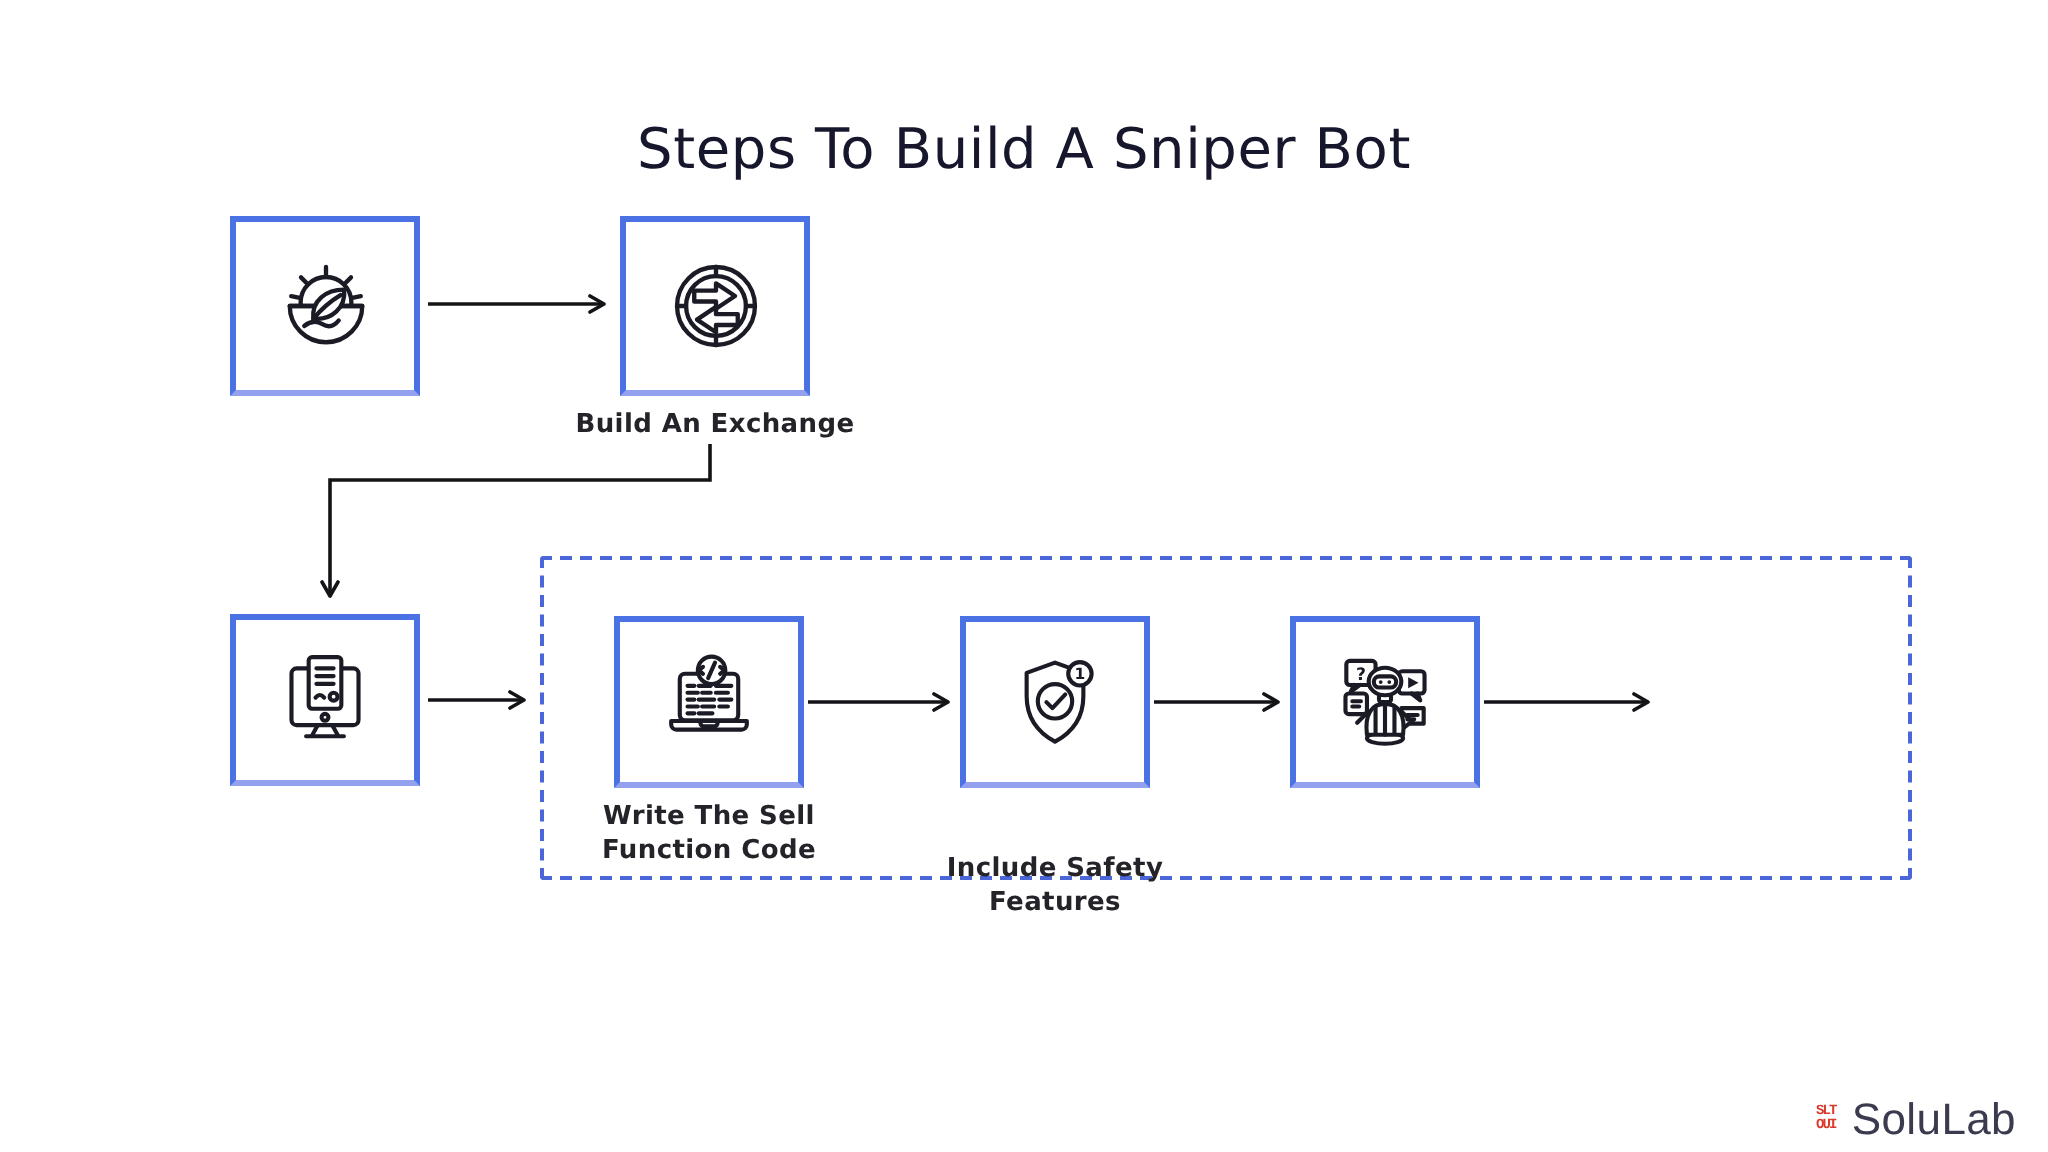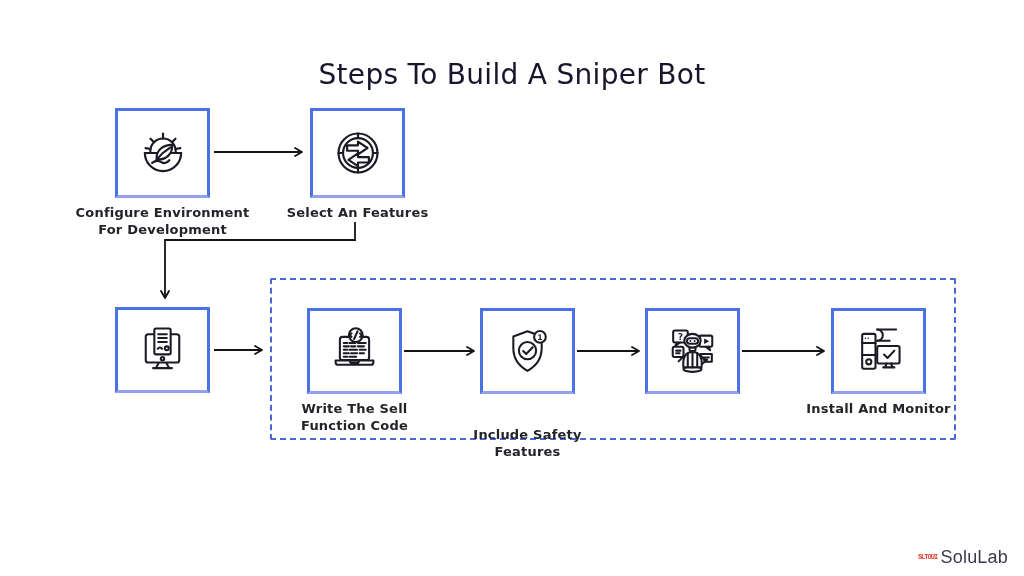--- a/index.html
+++ b/index.html
@@ -43,26 +43,26 @@
   .s2{left:310px;top:108px;} .s2 .label{width:210px;}
   .s3{left:115px;top:307px;} .s3 .label{width:175px;}
   .s4{left:307px;top:308px;} .s4 .label{width:135px;}
   .s5{left:480px;top:308px;} .s5 .label{width:135px;margin-top:26px;}
   .s6{left:645px;top:308px;} .s6 .label{width:160px;}
   .s7{left:831px;top:308px;} .s7 .label{width:200px;}
   .logo{
     position:absolute;right:16px;top:547px;display:flex;align-items:center;gap:4px;
   }
   .logo-mark{
-    width:18px;height:18px;display:flex;flex-direction:row;align-items:center;justify-content:center;
+    width:18px;height:18px;display:flex;flex-direction:column;align-items:center;justify-content:center;
     color:var(--logo-red);font-family:"Liberation Mono",monospace;
     font-size:7px;font-weight:700;line-height:7px;letter-spacing:-1px;
   }
   .logo-text{
-    font-family:"Liberation Sans",sans-serif;font-size:18px;font-weight:500;
+    font-family:"Liberation Sans",sans-serif;font-size:22px;font-weight:500;
     color:var(--logo-text-color);letter-spacing:.2px;
   }
   svg .ink{fill:none;stroke:currentColor;stroke-width:2.4;stroke-linecap:round;stroke-linejoin:round;}
   svg .inkf{fill:#fff;stroke:currentColor;stroke-width:2.4;stroke-linecap:round;stroke-linejoin:round;}
   svg .solid{fill:currentColor;stroke:none;}
   svg text{font-family:"DejaVu Sans",sans-serif;font-weight:700;fill:currentColor;}
   .conn{fill:none;stroke:var(--arrow-color);stroke-width:1.8;}
 </style>
 </head>
 <body>
@@ -92,34 +92,33 @@
       <svg viewBox="0 0 64 64">
         <path class="ink" d="M32,16 V10.5 M41.9,20.1 L45.8,16.2 M22.1,20.1 L18.2,16.2 M45.8,27.6 L51.2,26.6 M18.2,27.6 L12.8,26.6"></path>
         <circle class="ink" cx="32" cy="30" r="14"></circle>
         <path class="inkf" d="M12,32 A20,20 0 0 0 52,32 Z"></path>
         <path class="ink" d="M12,32 H52"></path>
         <path class="ink" d="M20,43 q5,-4 10,-1 q5,3 9,-2"></path>
         <path class="inkf" d="M25,39 C24,29 32,23 42,23 C43,33 35,40 25,39 Z"></path>
         <path class="ink" d="M25,39 C30,33 35,29 40,26"></path>
       </svg>
     </div>
-    <div class="label">Configure Environment For Development</div>
   </div>
 
   <div class="step s2">
     <div class="icon-box">
       <svg viewBox="0 0 64 64">
         <circle class="ink" cx="32" cy="32" r="21.5"></circle>
         <circle class="ink" cx="32" cy="32" r="16.5"></circle>
         <path class="ink" d="M32,10.5 V15.5 M32,48.5 V53.5 M10.5,32 H15.5 M48.5,32 H53.5"></path>
         <path class="inkf" d="M20,23.5 H32 V19.5 L42.5,26.5 L32,33.5 V29.5 H20 Z"></path>
         <path class="inkf" d="M44,36.5 H32 V32.5 L21.5,39.5 L32,46.5 V42.5 H44 Z"></path>
       </svg>
     </div>
-    <div class="label">Select An Features</div>
+    <div class="label">Build An Exchange</div>
   </div>
 
   <div class="step s3 r2">
     <div class="icon-box">
       <svg viewBox="0 0 64 64">
         <rect class="ink" x="12.5" y="13" width="39" height="33" rx="3"></rect>
         <path class="ink" d="M27.5,46.5 L24.5,52 M36.5,46.5 L39.5,52 M21,52.5 H43"></path>
         <rect class="inkf" x="22.5" y="6.5" width="19" height="30" rx="2"></rect>
         <path class="ink" d="M27,13 H37 M27,17.5 H37 M27,22 H37 M26.5,30 q2.5,-3 5,0"></path>
         <circle class="ink" cx="37" cy="29.5" r="2.3"></circle>
@@ -176,37 +175,20 @@
           <rect class="inkf" x="28.5" y="27" width="7" height="4.5" rx="1.5"></rect>
           <ellipse class="inkf" cx="32" cy="19.5" rx="9.5" ry="8"></ellipse>
           <rect class="inkf" x="25.5" y="16.5" width="13" height="6.5" rx="3.2"></rect>
           <circle class="solid" cx="29.5" cy="19.8" r="1.1"></circle>
           <circle class="solid" cx="34.5" cy="19.8" r="1.1"></circle>
         </g>
       </svg>
     </div>
   </div>
 
-  <div class="step s7 r2">
-    <div class="icon-box">
-      <svg viewBox="0 0 64 64">
-        <rect class="inkf" x="13" y="11.5" width="15.5" height="40.5" rx="2"></rect>
-        <path class="ink" d="M13,22 H28.5 M13,36 H28.5"></path>
-        <circle class="solid" cx="16.8" cy="16.5" r="0.9"></circle>
-        <circle class="solid" cx="20.2" cy="16.5" r="0.9"></circle>
-        <circle class="ink" cx="20.7" cy="44" r="3"></circle>
-        <path class="inkf" d="M30.5,6.5 A6.5,6.5 0 1 1 30.5,19.5"></path>
-        <path class="ink" d="M30.5,6.5 H52.5 M30.5,19.5 H45"></path>
-        <rect class="inkf" x="30.5" y="25.5" width="26" height="20.5" rx="2"></rect>
-        <path class="ink" d="M38.5,35.5 l4,4 8,-8.5"></path>
-        <path class="ink" d="M41.5,46 l-2,4.5 M46.5,46 l2,4.5 M37.5,50.5 h13"></path>
-      </svg>
-    </div>
-    <div class="label">Install And Monitor</div>
-  </div>
 
   <div class="logo">
     <div class="logo-mark">
       <span>SLT</span>
       <span>OUI</span>
     </div>
     <span class="logo-text">SoluLab</span>
   </div>
 
 </div>

